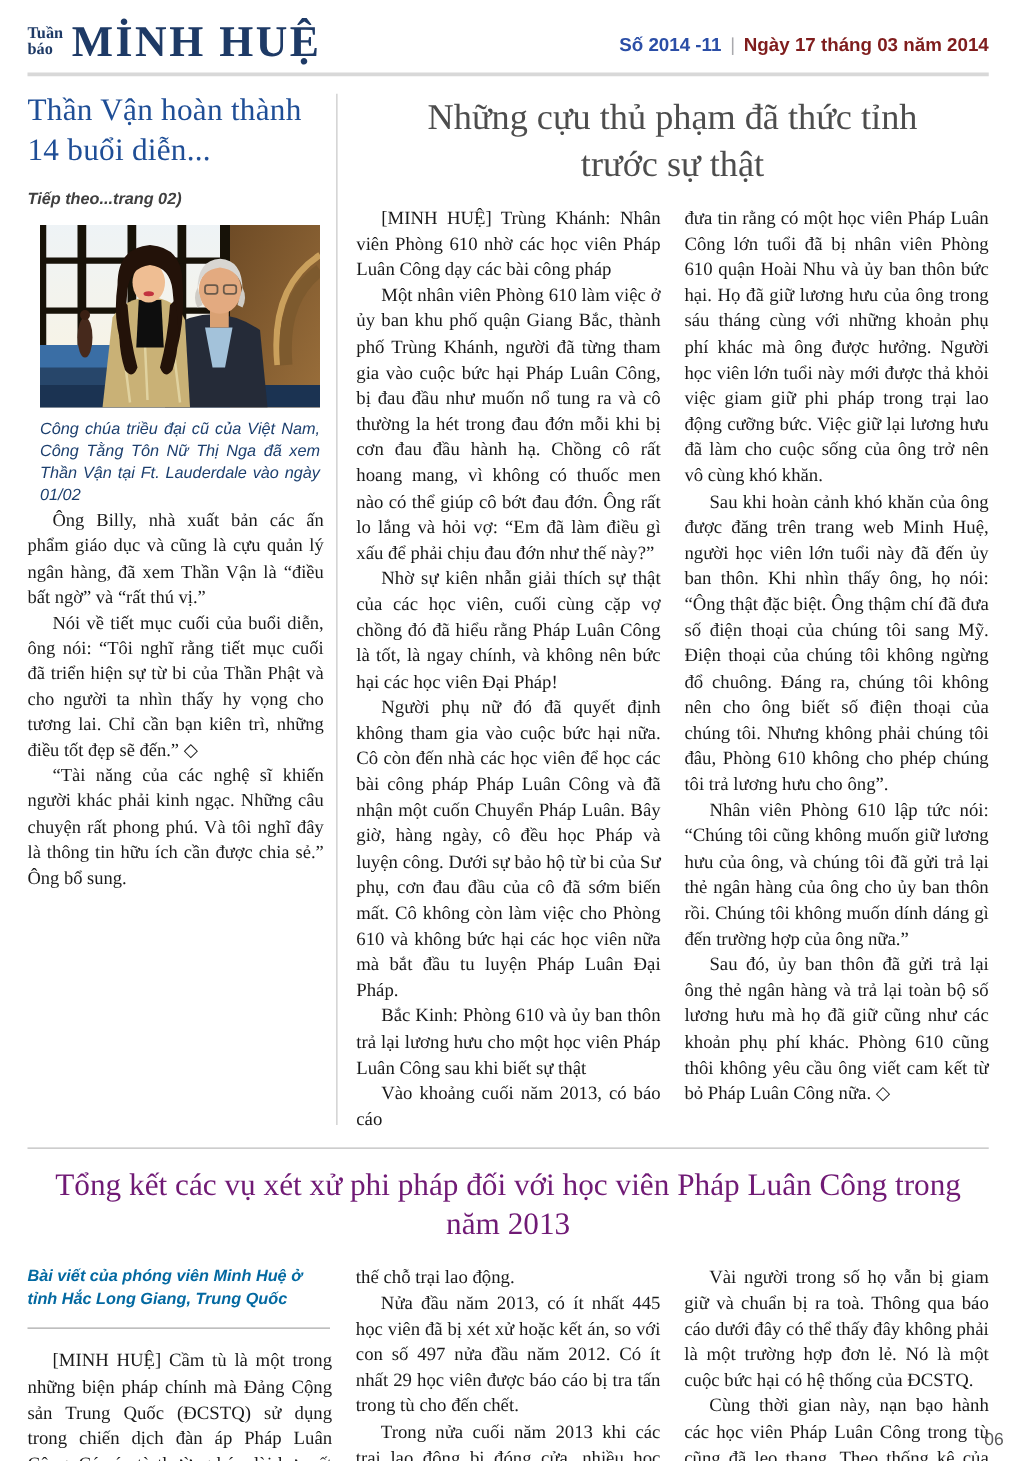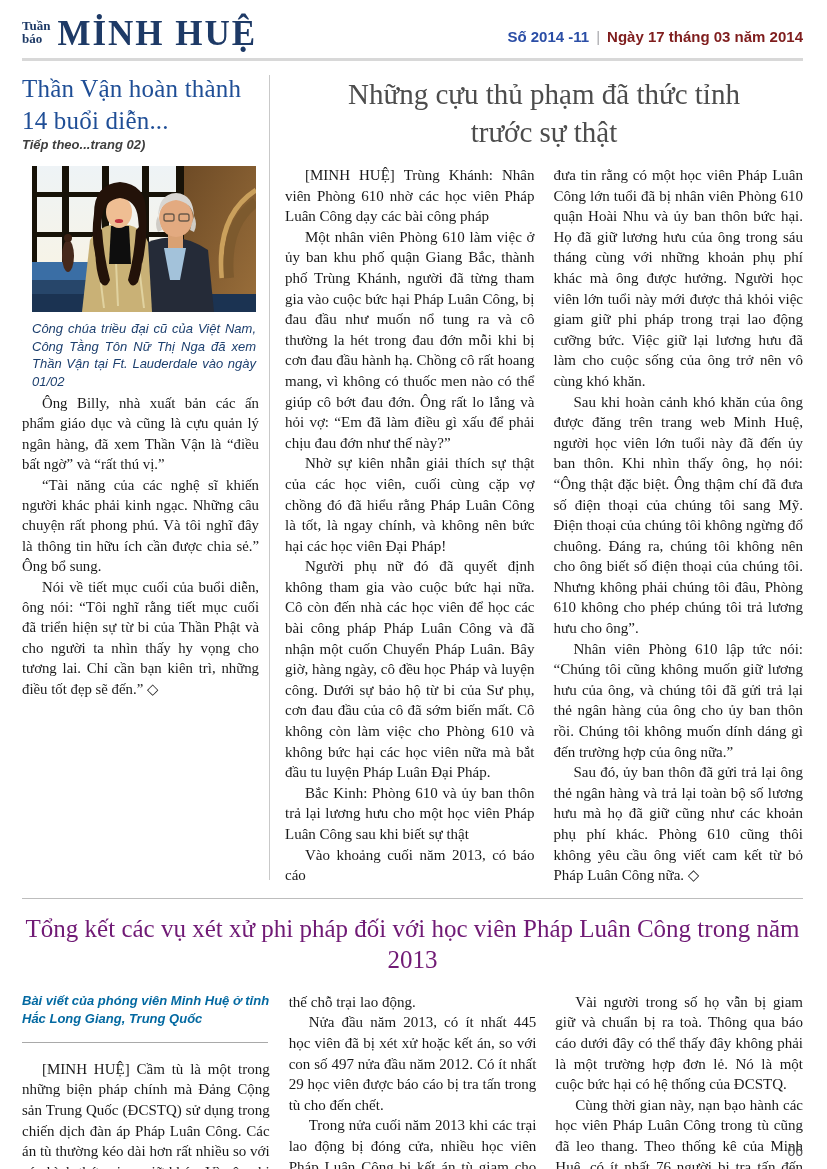--- a/index.html
+++ b/index.html
@@ -4,21 +4,21 @@
 <style>
   * { margin: 0; padding: 0; box-sizing: border-box; }
   html, body { background: #ffffff; }
   body {
     width: 827px; height: 1169px;
     font-family: "Liberation Serif", serif;
     color: #1a1a1a;
     position: relative;
     overflow: hidden;
   }
-  .page { width: 827px; height: 1169px; padding: 16px 24px 0 22px; position: relative; }
+  .page { width: 827px; height: 1169px; padding: 16px 36px 0 22px; position: relative; }
 
   
   .masthead { display: flex; justify-content: space-between; align-items: flex-end; }
   .logo { display: flex; align-items: flex-end; gap: 7px; color: #1e3a66; }
   .logo-stack { display: flex; flex-direction: column; font-size: 13px; font-weight: bold; line-height: 1.05; padding-bottom: 5px; }
   .logo-title { font-size: 35px; font-weight: bold; letter-spacing: 2px; line-height: 1; }
   .issue-line { font-family: "Liberation Sans", sans-serif; font-weight: bold; font-size: 15px; padding-bottom: 6px; }
   .issue-line .issue { color: #2b4ea6; }
   .issue-line .sep { color: #a9a9ad; margin: 0 7px; font-weight: normal; }
   .issue-line .date { color: #7f1d1d; }
@@ -29,21 +29,21 @@
   .left-col { width: 247px; flex: 0 0 247px; padding-right: 10px; }
   .v-divider { width: 1px; background: #c9c9c9; margin: 2px 0 6px 0; }
   .main-article { flex: 1; padding-left: 15px; }
 
   .left-title {
     font-size: 25px; font-weight: normal; line-height: 32px;
     color: #1f4e96; letter-spacing: 0.2px;
   }
   .continued {
     font-family: "Liberation Sans", sans-serif; font-style: italic; font-weight: bold;
-    font-size: 13px; color: #3f3f3f; 
+    font-size: 13px; color: #3f3f3f; margin-top: 14px;
   }
   figure { margin: 14px 0 0 10px; width: 224px; }
   figure svg { display: block; width: 224px; height: 146px; }
   figcaption {
     font-family: "Liberation Sans", sans-serif; font-style: italic;
     font-size: 13px; line-height: 17.5px; color: #1c3f6e; margin-top: 8px;
     text-align: justify;
   }
   .left-subhead { font-size: 16.5px; font-weight: bold; line-height: 21px; margin-top: 16px; text-align: justify; }
 
@@ -157,22 +157,22 @@
           <ellipse cx="87" cy="46" rx="13" ry="16" fill="#efbe93"></ellipse>
           <ellipse cx="87" cy="55" rx="4.2" ry="2" fill="#c2333f"></ellipse>
           <path d="M62,48 Q62,18 88,16 Q114,18 114,46 Q116,74 110,98 Q108,72 106,52 Q104,34 88,32 Q72,34 70,52 Q68,76 66,98 Q58,76 62,48 Z" fill="#231209"></path>
           <path d="M66,60 Q60,92 68,116 Q74,124 78,114 Q72,92 70,64 Z" fill="#231209"></path>
           <path d="M108,60 Q114,92 106,116 Q100,124 96,114 Q102,92 104,64 Z" fill="#231209"></path>
         </svg>
         <figcaption>Công chúa triều đại cũ của Việt Nam, Công Tằng Tôn Nữ Thị Nga đã xem Thần Vận tại Ft. Lauderdale vào ngày 01/02</figcaption>
       </figure>
 
       <p class="body">Ông Billy, nhà xuất bản các ấn phẩm giáo dục và cũng là cựu quản lý ngân hàng, đã xem Thần Vận là “điều bất ngờ” và “rất thú vị.”</p>
+      <p class="body">Nói về tiết mục cuối của buổi diễn, ông nói: “Tôi nghĩ rằng tiết mục cuối đã triển hiện sự từ bi của Thần Phật và cho người ta nhìn thấy hy vọng cho tương lai. Chỉ cần bạn kiên trì, những điều tốt đẹp sẽ đến.” ◇</p>
       <p class="body">“Tài năng của các nghệ sĩ khiến người khác phải kinh ngạc. Những câu chuyện rất phong phú. Và tôi nghĩ đây là thông tin hữu ích cần được chia sẻ.” Ông bổ sung.</p>
-      <p class="body">Nói về tiết mục cuối của buổi diễn, ông nói: “Tôi nghĩ rằng tiết mục cuối đã triển hiện sự từ bi của Thần Phật và cho người ta nhìn thấy hy vọng cho tương lai. Chỉ cần bạn kiên trì, những điều tốt đẹp sẽ đến.” ◇</p>
     </aside>
 
     <div class="v-divider"></div>
 
     <article class="main-article">
       <h1 class="main-title"><span>Những cựu thủ phạm đã thức tỉnh</span><br><span>trước sự thật</span></h1>
       <div class="cols">
         <div class="col">
           <p class="body">[MINH HUỆ] Trùng Khánh: Nhân viên Phòng 610 nhờ các học viên Pháp Luân Công dạy các bài công pháp</p>
           <p class="body">Một nhân viên Phòng 610 làm việc ở ủy ban khu phố quận Giang Bắc, thành phố Trùng Khánh, người đã từng tham gia vào cuộc bức hại Pháp Luân Công, bị đau đầu như muốn nổ tung ra và cô thường la hét trong đau đớn mỗi khi bị cơn đau đầu hành hạ. Chồng cô rất hoang mang, vì không có thuốc men nào có thể giúp cô bớt đau đớn. Ông rất lo lắng và hỏi vợ: “Em đã làm điều gì xấu để phải chịu đau đớn như thế này?”</p>

